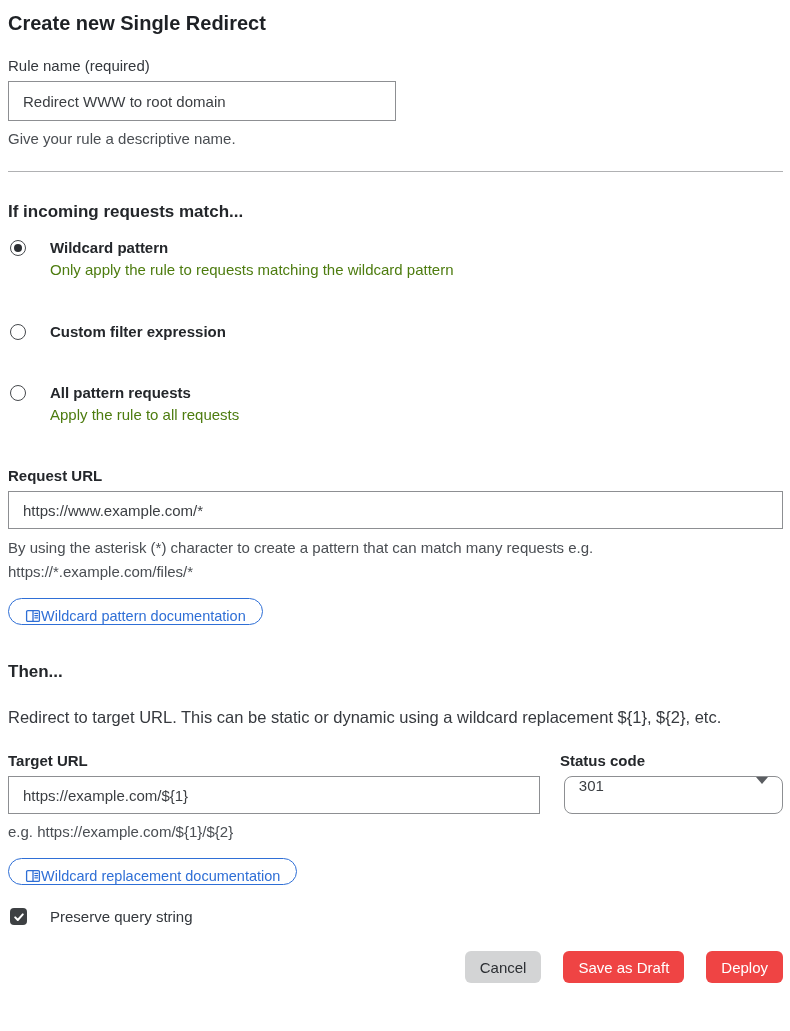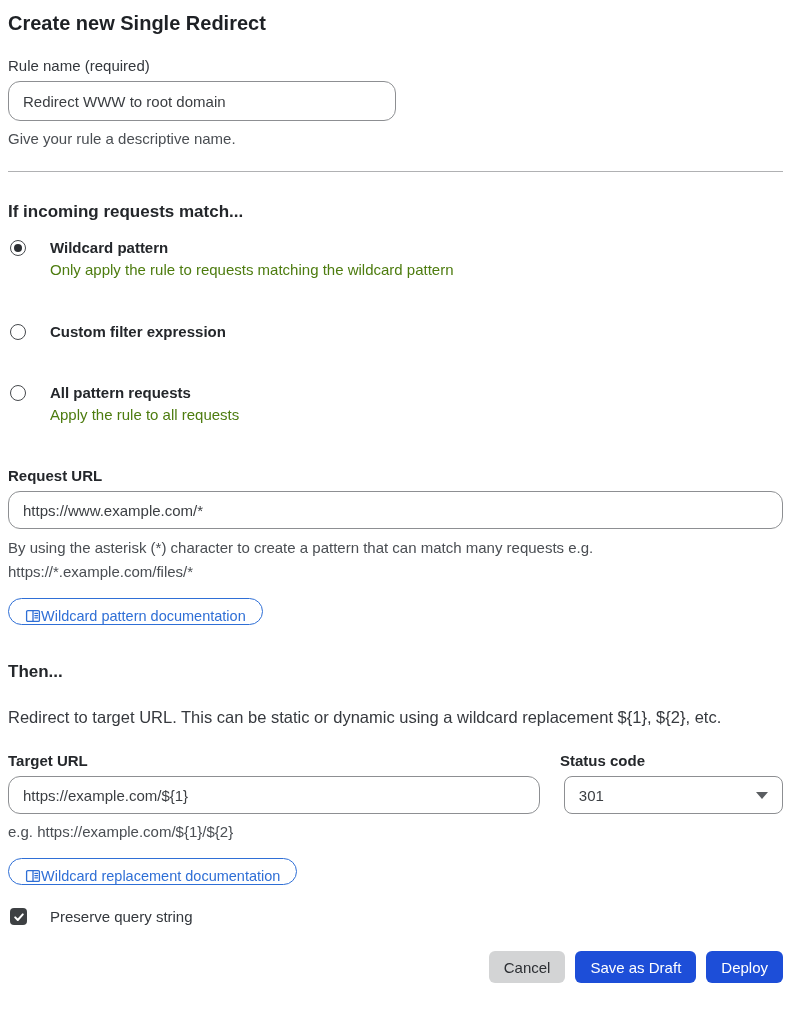--- a/index.html
+++ b/index.html
@@ -23,21 +23,21 @@
     color: #33373c;
     margin-top: 22px;
   }
   .field-label.bold { font-weight: bold; color: #24272b; }
   .text-input {
     display: block;
     margin-top: 7px;
     height: 40px;
     width: 388px;
     border: 1px solid #8d8f92;
-    border-radius: 12px;
+    border-radius: 0;
     padding: 0 14px;
     font-family: "Liberation Sans", sans-serif;
     font-size: 15px;
     color: #3b3e42;
     background: #fff;
     outline: none;
   }
   .help-text {
     font-size: 15px;
     color: #4a4e53;
@@ -125,21 +125,21 @@
     margin-top: 7px;
     align-items: flex-start;
   }
   .input-target { width: 542px; height: 38px; margin-top: 0; }
   .select-box {
     width: 223px; height: 38px;
     border: 1px solid #8d8f92;
     border-radius: 8px;
     background: #fff;
     display: flex;
-    align-items: center;
+    align-items: flex-start;
     justify-content: space-between;
     padding: 0 14px;
     font-size: 15px;
     color: #3b3e42;
     cursor: pointer;
   }
   .caret-down {
     width: 0; height: 0;
     border-left: 6px solid transparent;
     border-right: 6px solid transparent;
@@ -161,34 +161,34 @@
     justify-content: center;
   }
   .checkbox-label {
     font-size: 15px;
     color: #33373c;
     margin-left: 23px;
   }
   .footer-bar {
     display: flex;
     justify-content: flex-end;
-    gap: 10px;
+    gap: 22px;
     margin-top: 26px;
   }
   .btn {
     height: 32px;
     border: none;
     border-radius: 6px;
     font-family: "Liberation Sans", sans-serif;
     font-size: 15px;
     padding: 0 15px;
     cursor: pointer;
   }
   .btn-secondary { background: #d3d4d5; color: #2c2f33; }
-  .btn-primary { background: #1d4ed8; color: #ffffff; }
+  .btn-primary { background: #ef4444; color: #ffffff; }
 </style>
 </head>
 <body>
 
 
 
 <h1 class="page-title">Create new Single Redirect</h1>
 
 <div class="field-label">Rule name (required)</div>
 <input class="text-input" type="text" value="Redirect WWW to root domain" style="">

